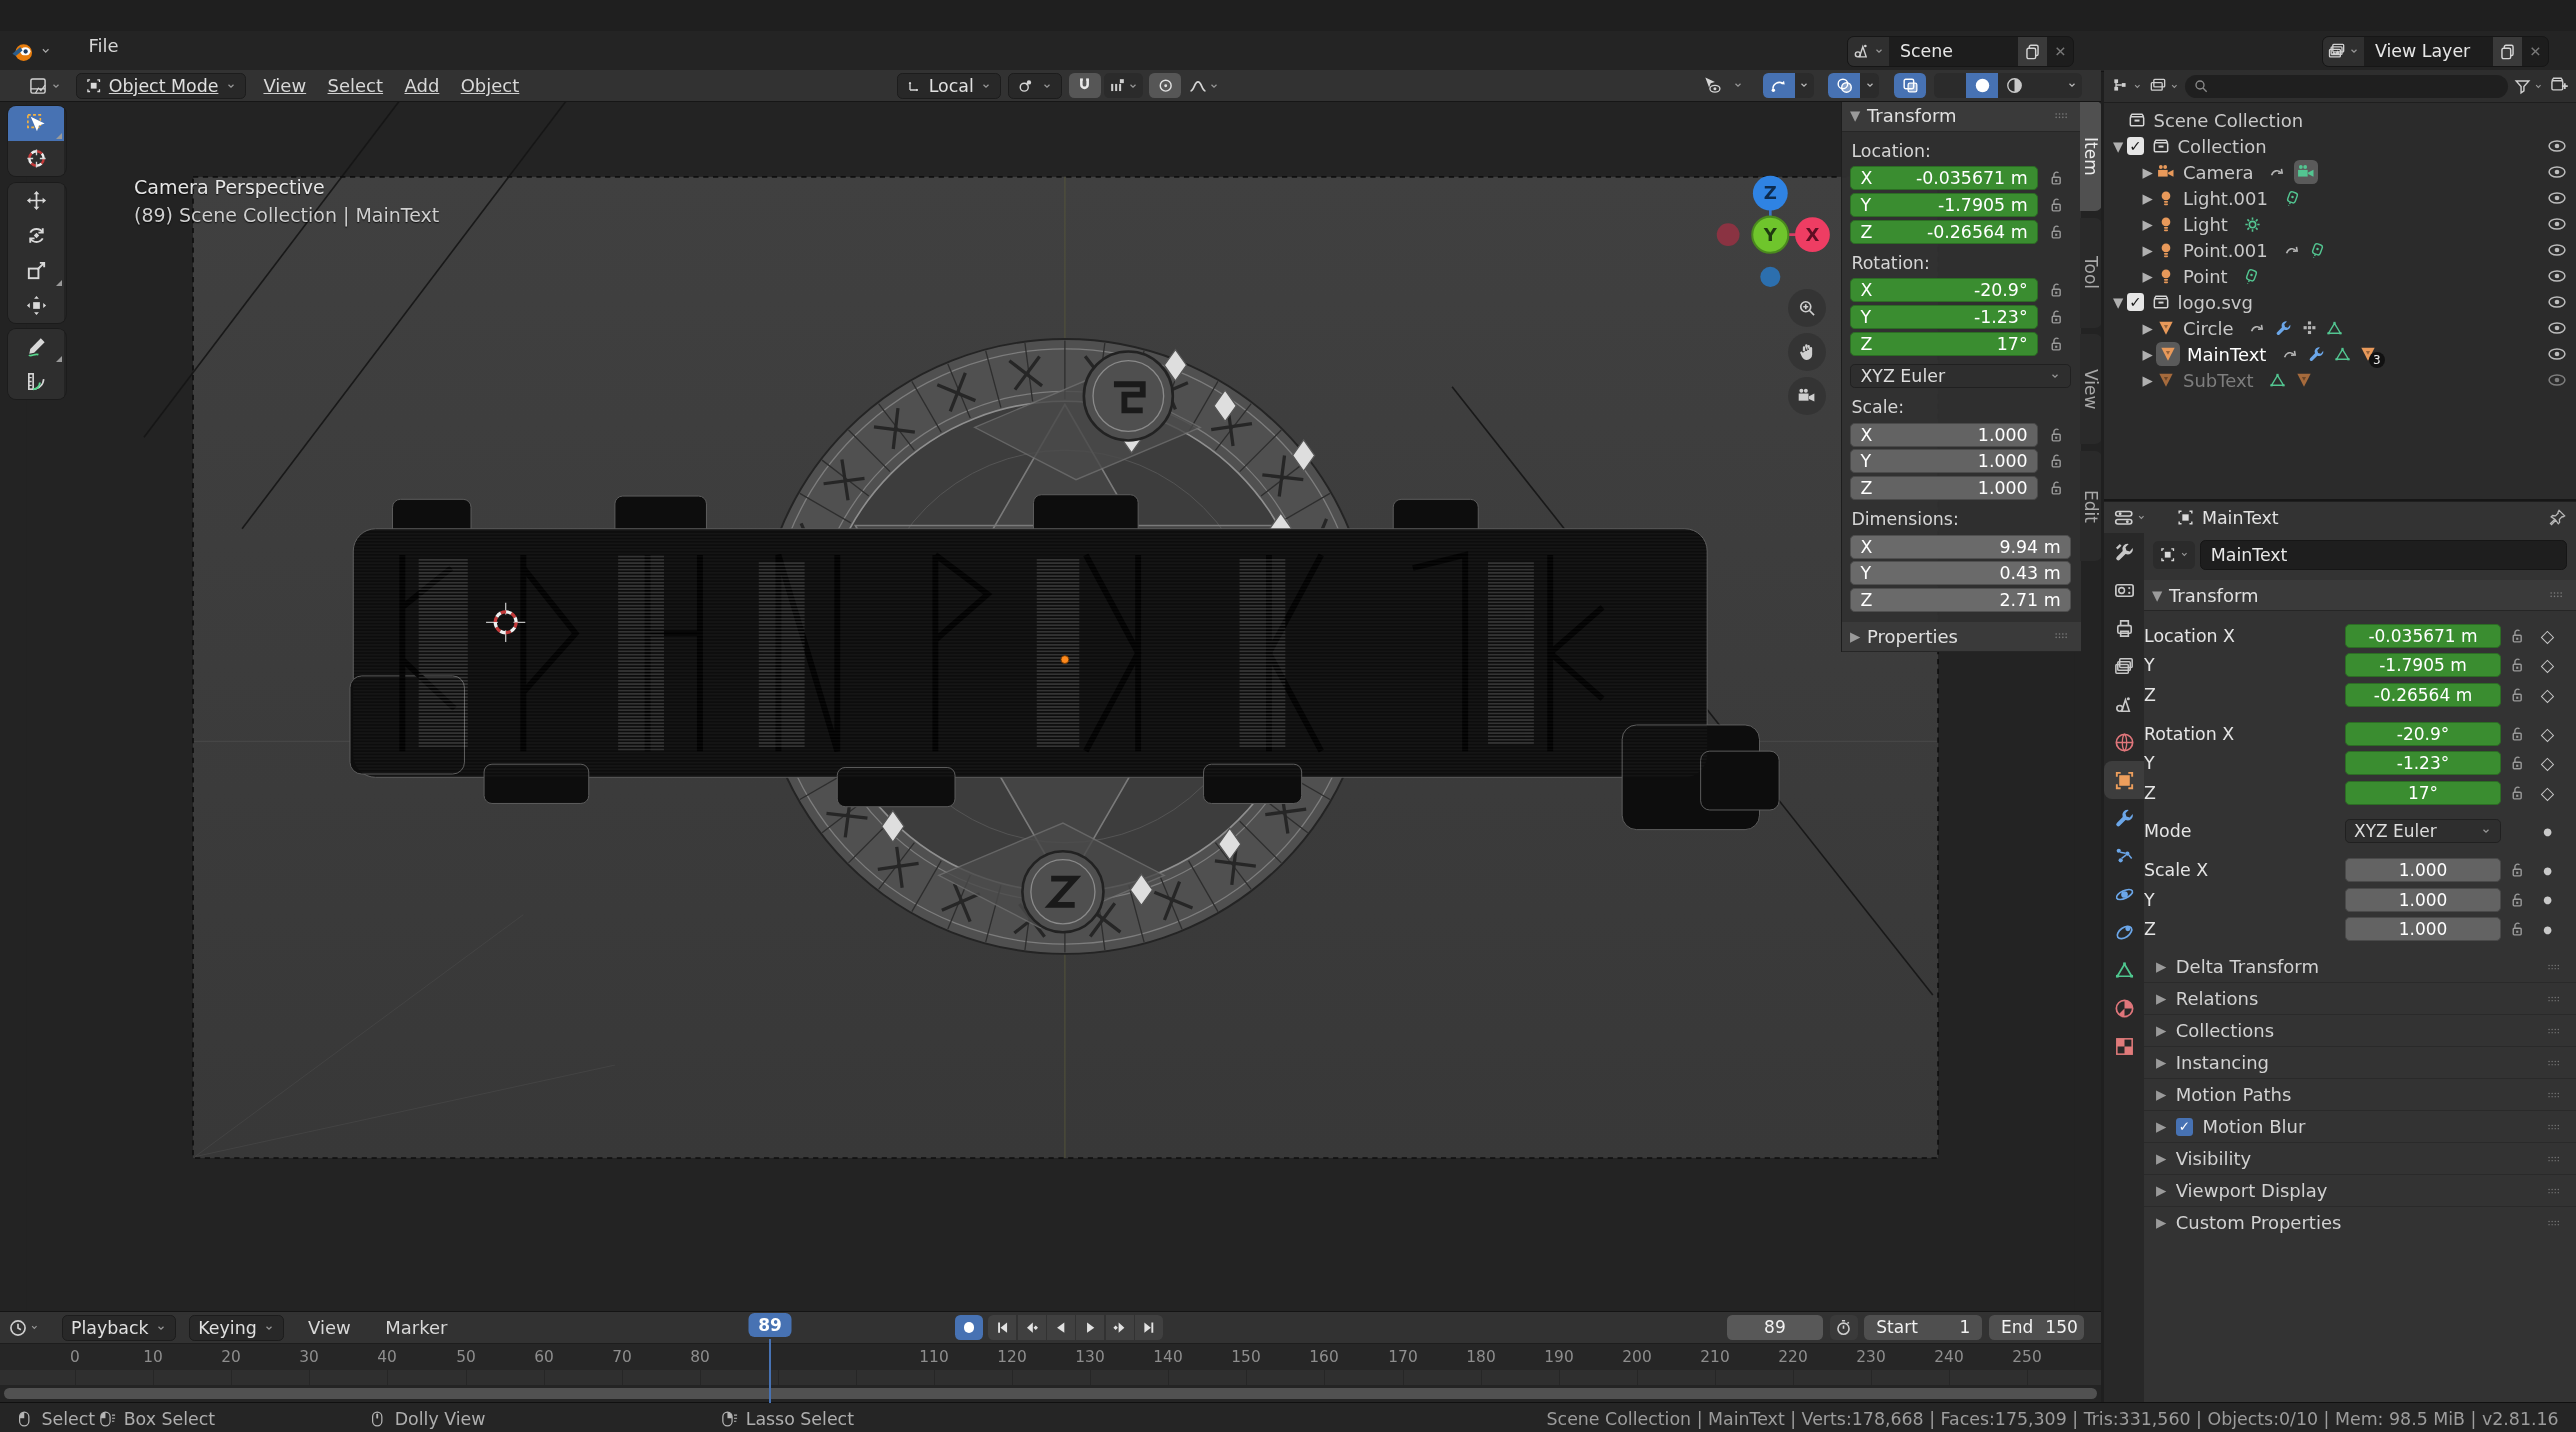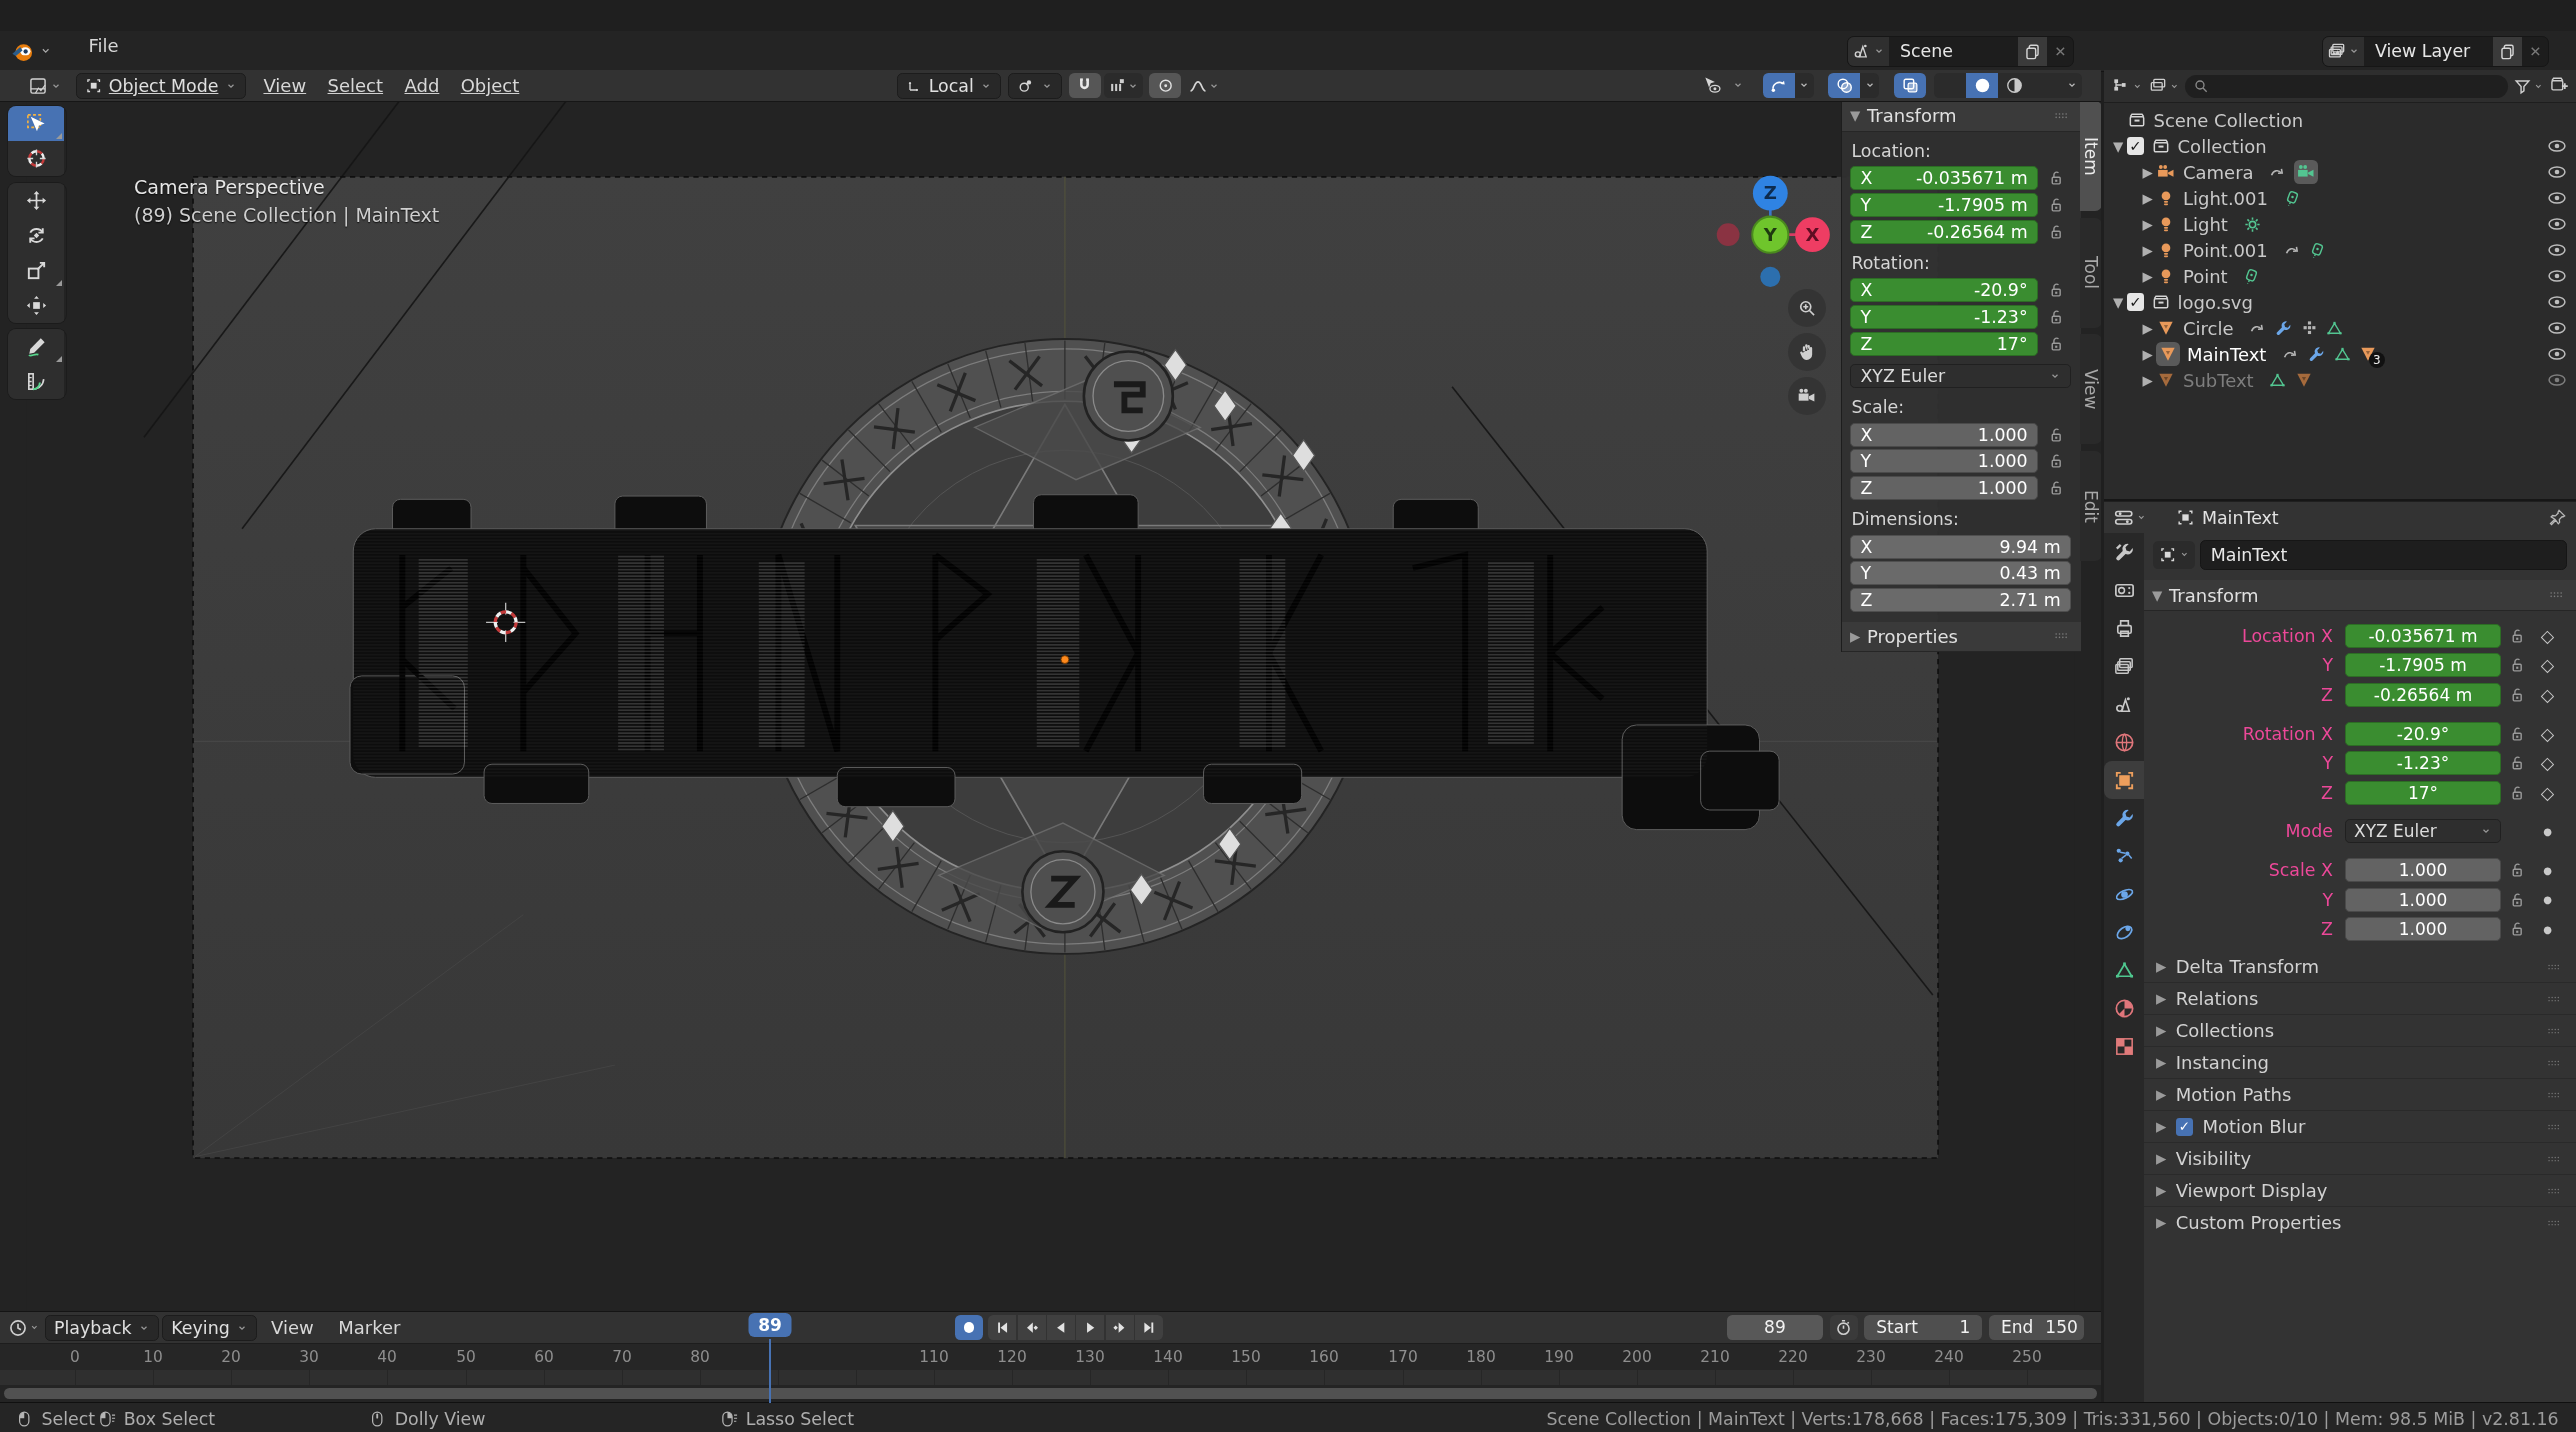--- a/index.html
+++ b/index.html
@@ -89,21 +89,21 @@
   .badge{position:absolute;right:-6.7px;bottom:-4px;width:16px;height:16px;border-radius:50%;background:#111;color:#eee;font-size:12px;display:flex;align-items:center;justify-content:center;}
 
   
   #properties{left:2104px;top:502px;width:472px;height:900px;background:#333333;}
   #ptab-col{position:absolute;left:0;top:31px;width:40px;height:869px;background:#282828;}
   .ptab{width:40px;height:38px;display:flex;align-items:center;justify-content:center;}
   .ptab.active{background:#3d3d3d;border-radius:8px 0 0 8px;}
   #prop-head{height:31px;display:flex;align-items:center;padding:0 9.4px;gap:9.4px;background:#333;}
   #prop-body{position:absolute;left:40px;top:31px;width:432px;height:869px;}
   .prow{display:flex;align-items:center;height:25.5px;margin-bottom:4px;}
-  .prow .plabel{width:201px;text-align:right;padding-right:12px;color:#ec4899;font-size:17.4px;box-sizing:border-box;}
+  .prow .plabel{width:201px;text-align:left;padding-right:12px;color:#e5e5e5;font-size:17.4px;box-sizing:border-box;}
   .pfield{width:156px;height:24px;border-radius:4.7px;display:flex;align-items:center;justify-content:center;font-size:17px;color:#fff;box-sizing:border-box;}
   .pfield.green{background:#3a8d30;border:0.7px solid #2c6d24;}
   .pfield.gray{background:#636363;border:0.7px solid #4a4a4a;}
   .pfield.dropdown{background:#2e2e2e;border:0.7px solid #202020;color:#ddd;justify-content:space-between;padding:0 8px;}
   .pdecor{width:31px;display:flex;justify-content:center;color:#c9c9c9;}
   .cpanel{height:31px;display:flex;align-items:center;gap:9.4px;padding:0 12px;border-top:1.3px solid #2a2a2a;color:#d2d2d2;font-size:18px;background:#333;}
   .cpanel .grip{margin-left:auto;opacity:.55;}
   .cbx{width:17.4px;height:17.4px;border-radius:3.4px;background:#4772b3;color:#fff;display:flex;align-items:center;justify-content:center;font-size:13.4px;}
   .arr{color:#9a9a9a;font-size:13.4px;}
 
@@ -1676,21 +1676,21 @@
               <circle cx="12" cy="12" r="8.5" fill="none" stroke="#cfcfcf" stroke-width="2"></circle>
               <path d="M12 7v5l3.5 2" fill="none" stroke="#cfcfcf" stroke-width="2"></path>
             </svg>
           </span>
         <span class="ic">
             <svg width="10.7" height="10.7" viewBox="0 0 24 24">
               <path d="M7 9.5l5 5 5-5" fill="none" stroke="#999" stroke-width="2.4"></path>
             </svg>
           </span>
       </div>
-      <div id="tl-menus" class="row" style="margin-left:5px;gap:3px;">
+      <div id="tl-menus" class="row" style="margin-left:22px;gap:13px;">
           <div class="dd">
             <span>Playback</span>
             <svg width="12" height="12" viewBox="0 0 24 24">
               <path d="M7 9.5l5 5 5-5" fill="none" stroke="#999" stroke-width="2.4"></path>
             </svg>
           </div>
           <div class="dd">
             <span>Keying</span>
             <svg width="12" height="12" viewBox="0 0 24 24">
               <path d="M7 9.5l5 5 5-5" fill="none" stroke="#999" stroke-width="2.4"></path>

